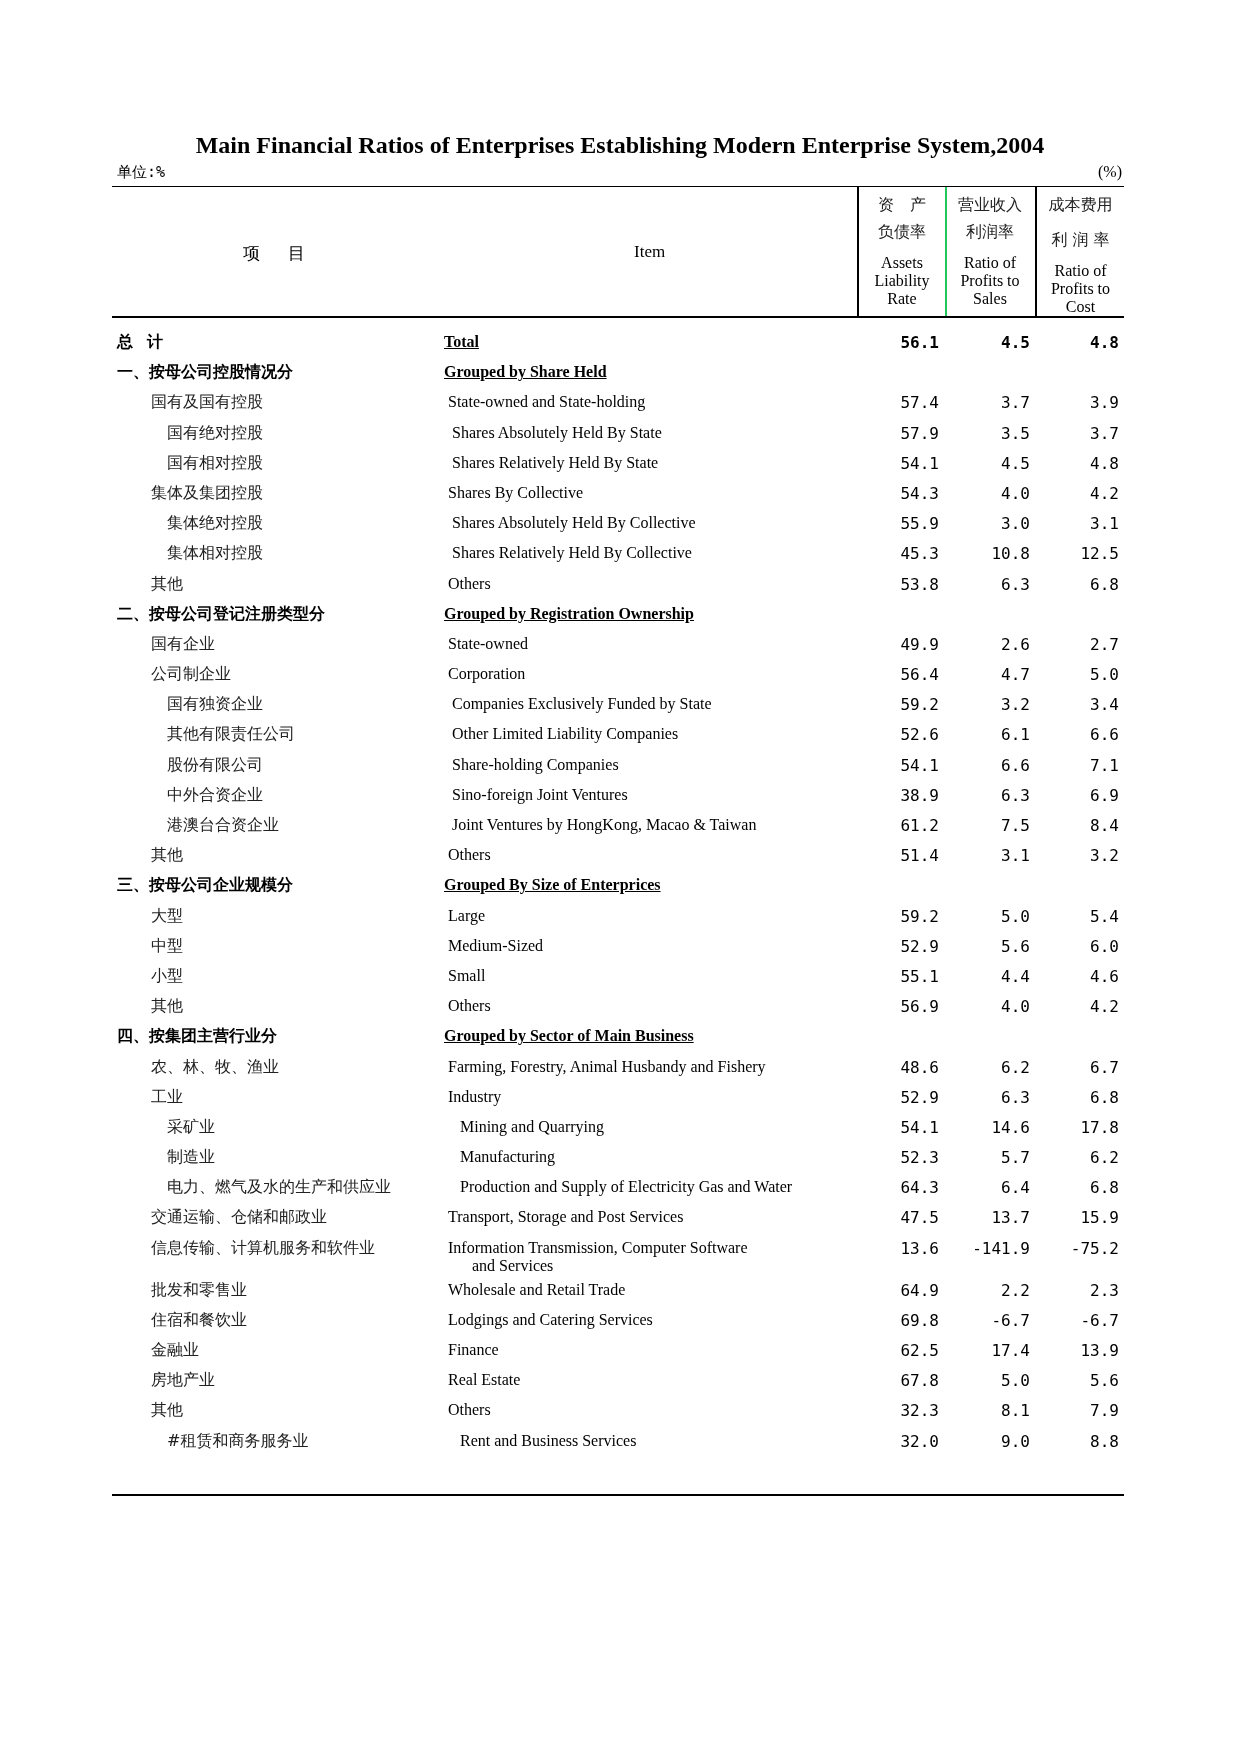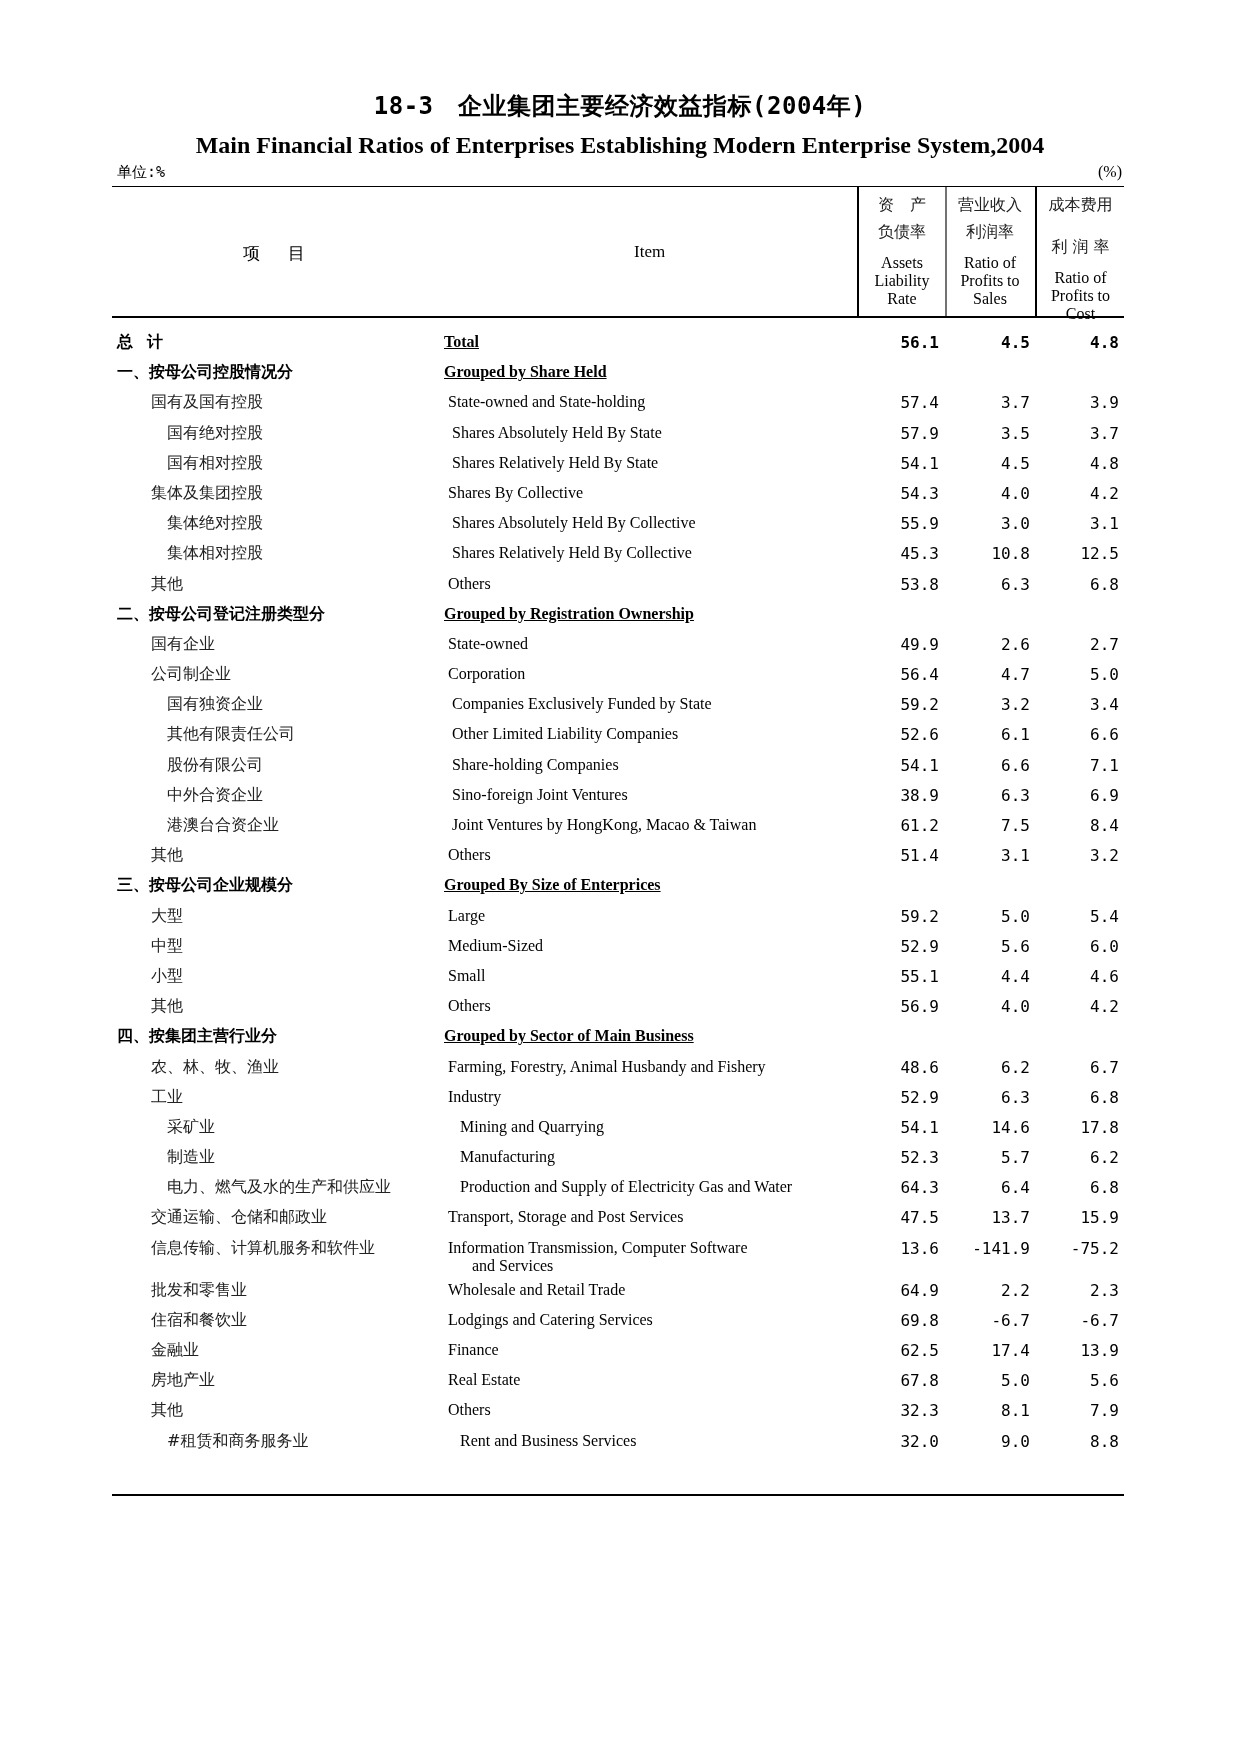--- a/index.html
+++ b/index.html
@@ -10,21 +10,21 @@
     .unit-left { position: absolute; top: 163px; left: 117px; font-family: "DejaVu Sans Mono", "Liberation Mono", monospace; font-size: 15px; }
     .unit-right { position: absolute; top: 163px; right: 118px; font-family: "Liberation Serif", serif; font-size: 16px; }
     .table-wrap { position: absolute; top: 186px; left: 112px; width: 1012px; }
     .rule-top { position: absolute; top: 0; left: 0; width: 1012px; height: 1px; background: #000; }
     .header { position: absolute; top: 1px; left: 0; width: 1012px; height: 129px; }
     .hdr-item-cn { position: absolute; top: 55px; left: 131px; font-size: 17px; font-family: "DejaVu Serif", serif; letter-spacing: 28px; }
     .hdr-item-en { position: absolute; top: 55px; left: 522px; font-size: 17px; font-family: "Liberation Serif", serif; }
     .hdr-col { position: absolute; top: 0; height: 129px; text-align: center; font-family: "Liberation Serif", serif; }
     .hdr-col .cn { font-family: "DejaVu Serif", serif; font-size: 16px; line-height: 27px; color: #222; margin-top: 4px; }
     .hdr-col .en { font-size: 16px; line-height: 18px; margin-top: 9px; }
-    .col1 { left: 745px; width: 86px; border-left: 2px solid #000; border-right: 2px solid #737373; }
+    .col1 { left: 745px; width: 86px; border-left: 2px solid #000; border-right: 2px solid #22c55e; }
     .col2 { left: 833px; width: 90px; border-right: 2px solid #000; }
     .col3 { left: 925px; width: 87px; }
     .rule-mid { position: absolute; top: 130px; left: 0; width: 1012px; height: 2px; background: #000; }
     .rows { position: absolute; top: 146px; left: 0; width: 1012px; }
     .row { position: relative; height: 30.2px; }
     .row.tall { height: 42px; }
     .cell-cn { position: absolute; top: 0; font-family: "DejaVu Serif", serif; font-size: 16px; color: #222; white-space: nowrap; }
     .cell-en { position: absolute; top: 1px; font-family: "Liberation Serif", serif; font-size: 16px; white-space: nowrap; line-height: 18px; }
     .cell-num { position: absolute; top: 1px; font-family: "DejaVu Sans Mono", "Liberation Mono", monospace; font-size: 16px; text-align: right; white-space: nowrap; }
     .n1 { left: 745px; width: 82px; }
@@ -39,21 +39,20 @@
     .lvl2 .cell-en { left: 340px; }
     .lvl3 .cell-cn { left: 55px; }
     .lvl3 .cell-en { left: 348px; }
     .total-cn { letter-spacing: 14px; }
     .rule-bottom { position: absolute; left: 112px; top: 1494px; width: 1012px; height: 2px; background: #000; }
   </style>
 </head>
 <body>
 
 <div class="page">
-  <div class="title-cn">18-3　企业集团主要经济效益指标(2004年)</div>
   <div class="title-en">Main Financial Ratios of Enterprises Establishing Modern Enterprise System,2004</div>
   <div class="unit-left">单位:%</div>
   <div class="unit-right">(%)</div>
 
   <div class="table-wrap">
     <div class="rule-top"></div>
     <div class="header">
       <div class="hdr-item-cn">项目</div>
       <div class="hdr-item-en">Item</div>
 
@@ -62,21 +61,21 @@
         <div class="cn" style="margin-top:0">负债率</div>
         <div class="en" style="padding:0 8px;">Assets Liability Rate</div>
       </div>
       <div class="hdr-col col2">
         <div class="cn">营业收入</div>
         <div class="cn" style="margin-top:0">利润率</div>
         <div class="en" style="padding:0 12px;">Ratio of Profits to Sales</div>
       </div>
       <div class="hdr-col col3">
         <div class="cn">成本费用</div>
-        <div class="cn" style="margin-top:15px">利 润 率</div>
+        <div class="cn" style="margin-top:8px">利 润 率</div>
         <div class="en" style="padding:0 12px;">Ratio of Profits to Cost</div>
       </div>
     </div>
     <div class="rule-mid"></div>
 
     <div class="rows" id="rows">
         <div class="row lvl0 bold">
           <span class="cell-cn total-cn">总计</span>
           <span class="cell-en"><span>Total</span></span>
           <span class="cell-num n1">56.1</span>

